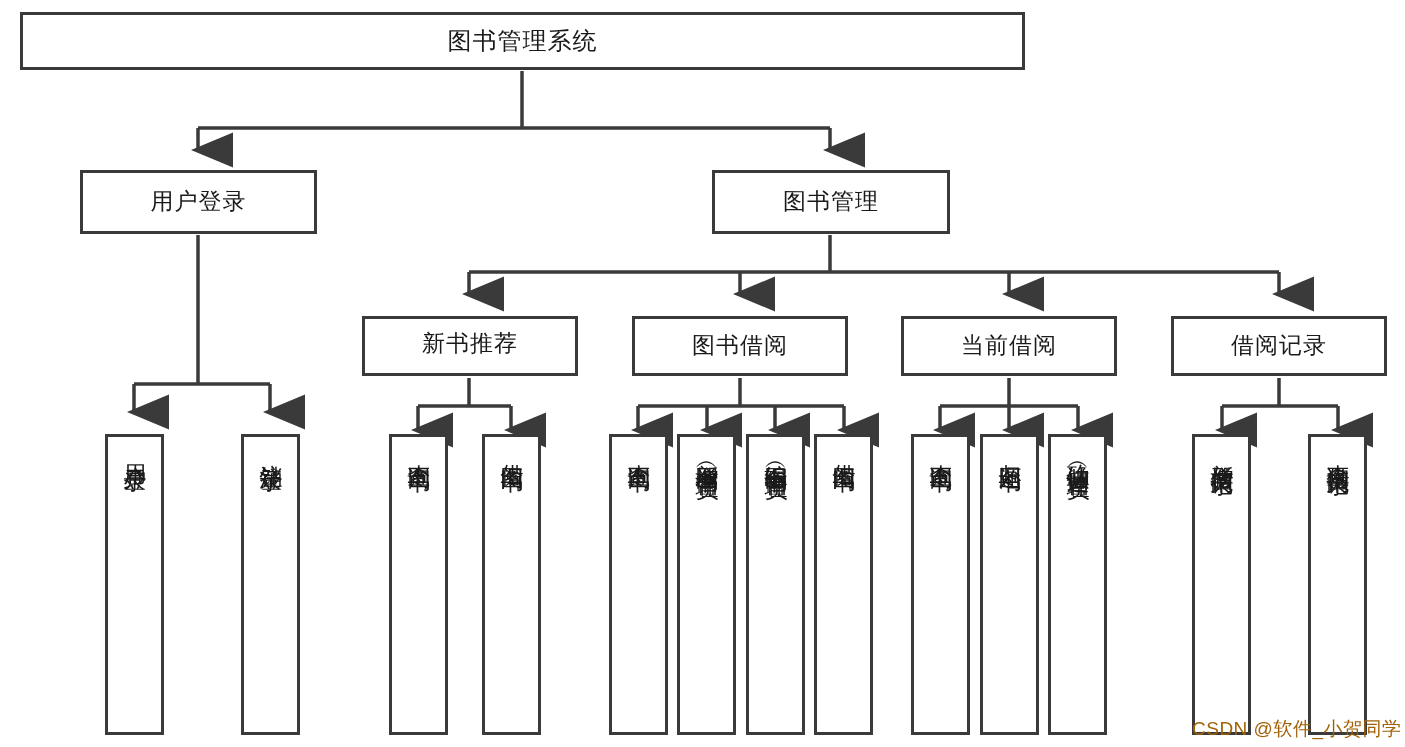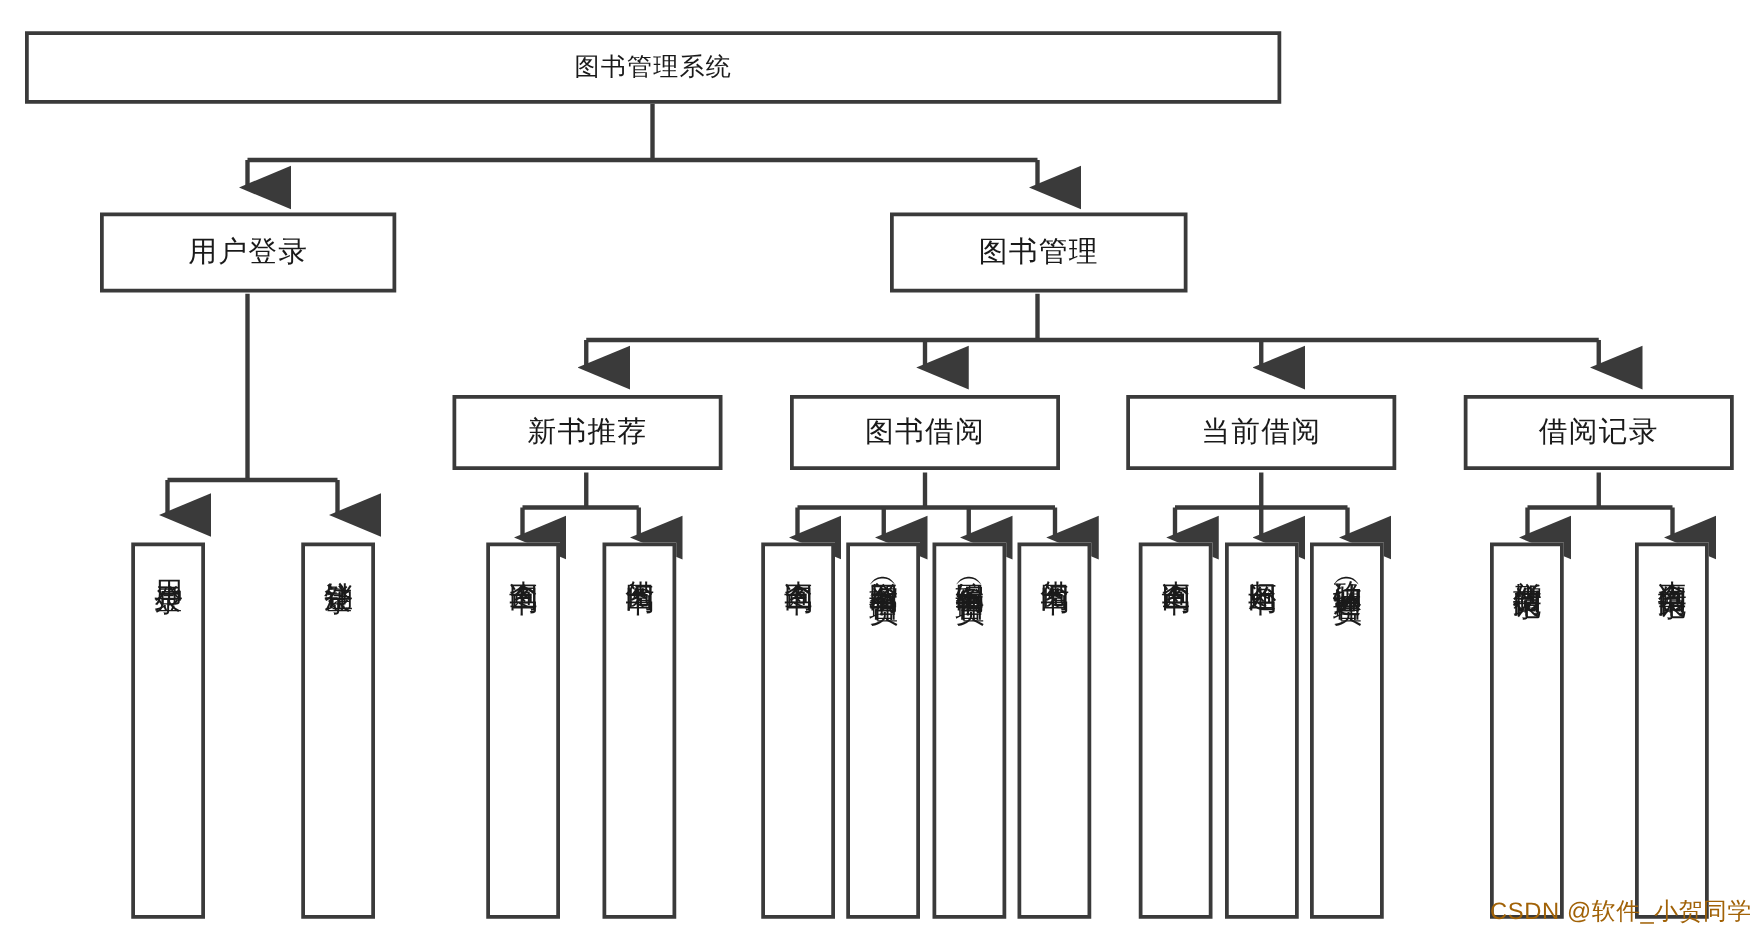--- a/index.html
+++ b/index.html
@@ -35,22 +35,21 @@
     align-items: center;
     justify-content: center;
     color: #1a1a1a;
   }
   .node.h {
     font-size: 23px;
     letter-spacing: 1px;
     line-height: 1.1;
   }
   .node.root {
-    font-size: 20px;
-    margin-top: 13px;
+    font-size: 24px;
   }
   .node.v {
     align-items: flex-start;
     justify-content: center;
     padding-top: 9px;
   }
   .vtext {
     writing-mode: vertical-rl;
     text-orientation: upright;
     font-size: 23px;
@@ -126,21 +125,21 @@
     <span>图书管理系统</span>
   </div>
 
   <div class="node h" style="left:80px; top:170px; width:237px; height:64px;">
     <span>用户登录</span>
   </div>
   <div class="node h" style="left:712px; top:170px; width:238px; height:64px;">
     <span>图书管理</span>
   </div>
 
-  <div class="node h" style="left:362px; top:316px; width:216px; height:60px;">
+  <div class="node h" style="left:362px; top:316px; width:216px; height:60px;font-family:Liberation Mono, monospace;">
     <span>新书推荐</span>
   </div>
   <div class="node h" style="left:632px; top:316px; width:216px; height:60px;text-align:right;">
     <span>图书借阅</span>
   </div>
   <div class="node h" style="left:1171px; top:316px; width:216px; height:60px;">
     <span>借阅记录</span>
   </div>
   <div class="node h" style="left:901px; top:316px; width:216px; height:60px;">
     <span>当前借阅</span>

